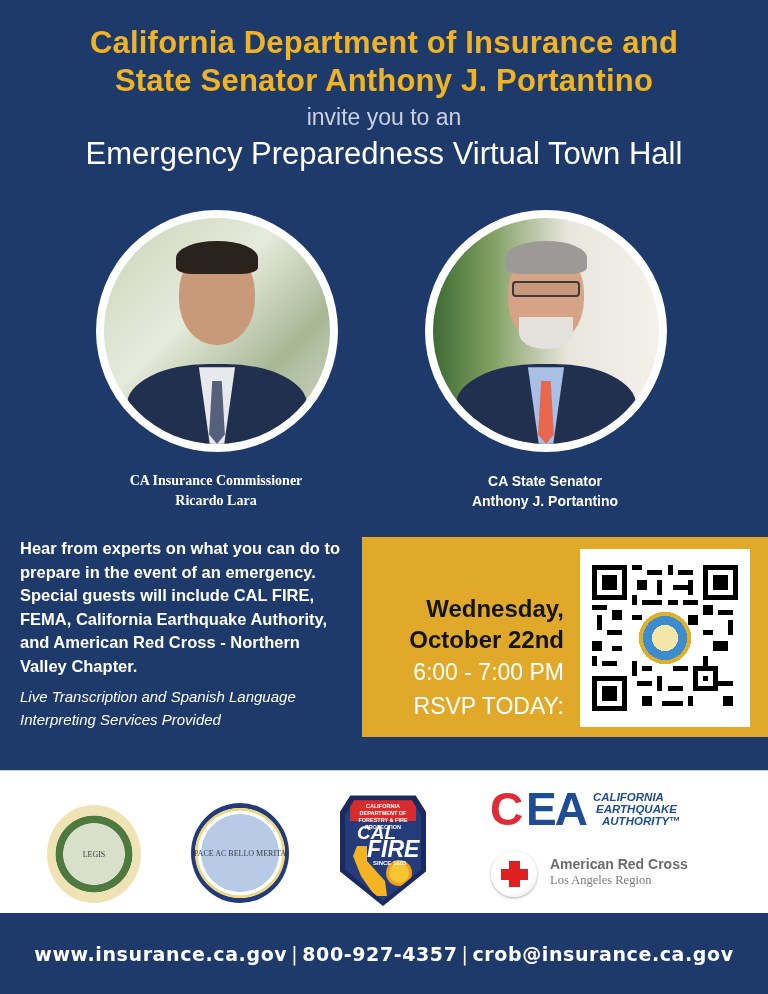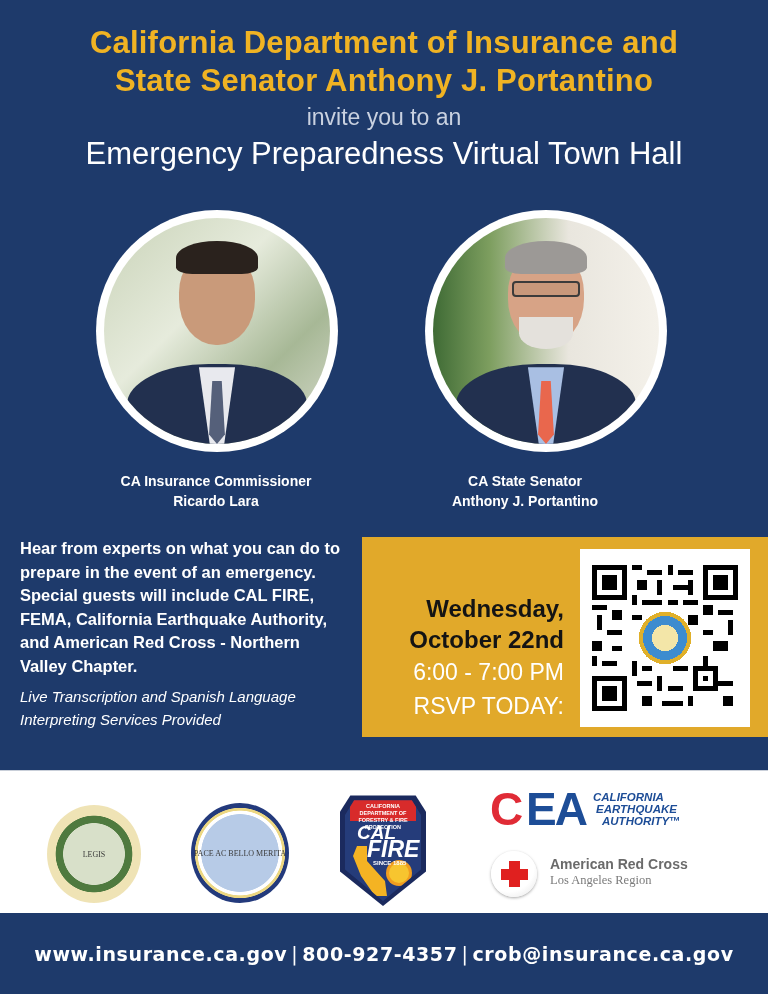--- a/index.html
+++ b/index.html
@@ -59,22 +59,22 @@
     .head { position:absolute; left: 33%; width: 34%; top: 14%; height: 42%; border-radius: 45% 45% 48% 48%; background: #c99a7a; }
     .head.light { background: #d7a386; }
     .hair { position:absolute; left: 32%; width: 36%; top: 10%; height: 15%; border-radius: 50% 50% 20% 20%; background: #2a221d; }
     .hair.gray { background: #9c9996; }
     .beard { position:absolute; left: 38%; width: 24%; top: 44%; height: 14%; border-radius: 0 0 50% 50%; background: #e4e1dc; }
     .glasses { position:absolute; left: 35%; width: 30%; top: 28%; height: 7%; border: 2px solid #3c3b3b; border-radius: 4px; background: rgba(160,120,90,0.25); }
     .caption {
       position: absolute; width: 260px; text-align: center;
       font-weight: bold; font-size: 14px; line-height: 20px; color: #ffffff;
     }
-    .cap-left { left: 86px; top: 471px; }
-    .cap-right { left: 395px; top: 471px; }
+    .cap-left { left: 86px; top: 471px; font-family: Liberation Serif, serif; }
+    .cap-right { left: 415px; top: 471px; }
     .desc {
       position: absolute; left: 20px; top: 537px; width: 330px;
       font-size: 16.5px; line-height: 23.5px; color: #ffffff; font-weight: bold;
     }
     .note {
       position: absolute; left: 20px; top: 686px; width: 335px;
       font-size: 15px; line-height: 22.5px; font-style: italic; color: #ffffff;
     }
     .event-box {
       position: absolute; left: 362px; top: 537px; width: 406px; height: 200px;

